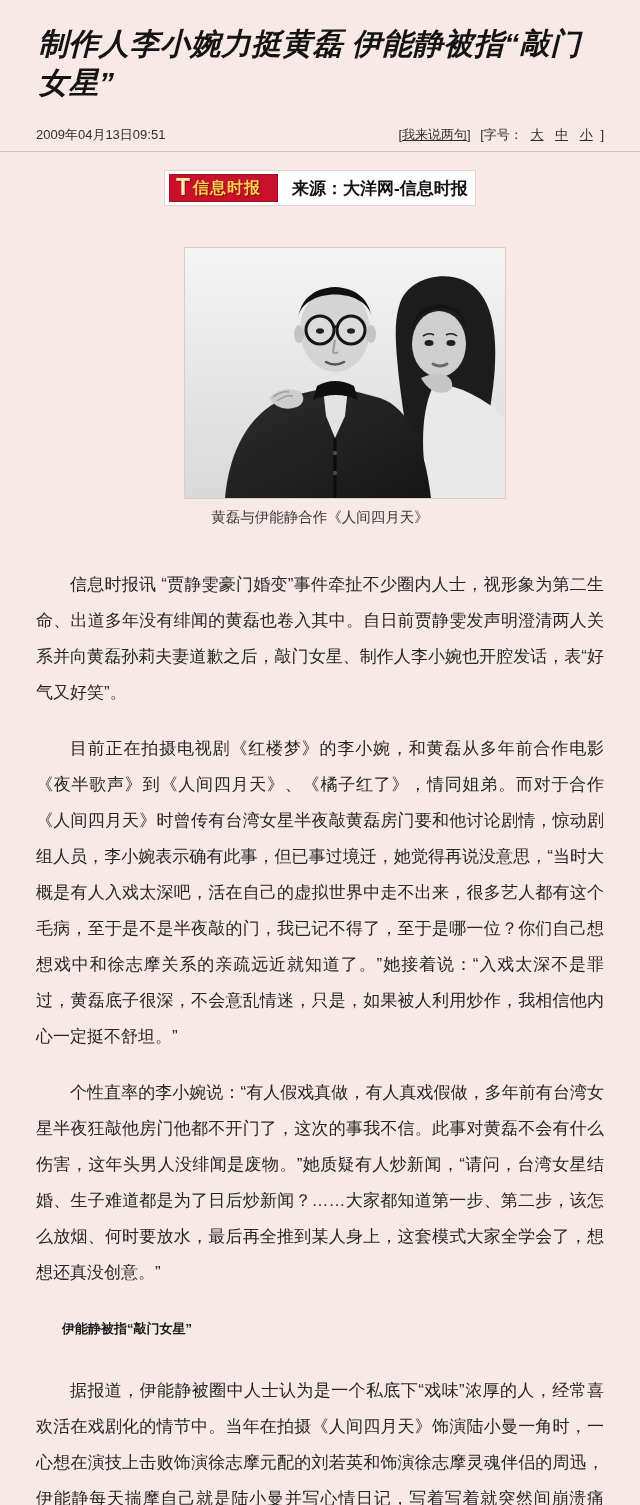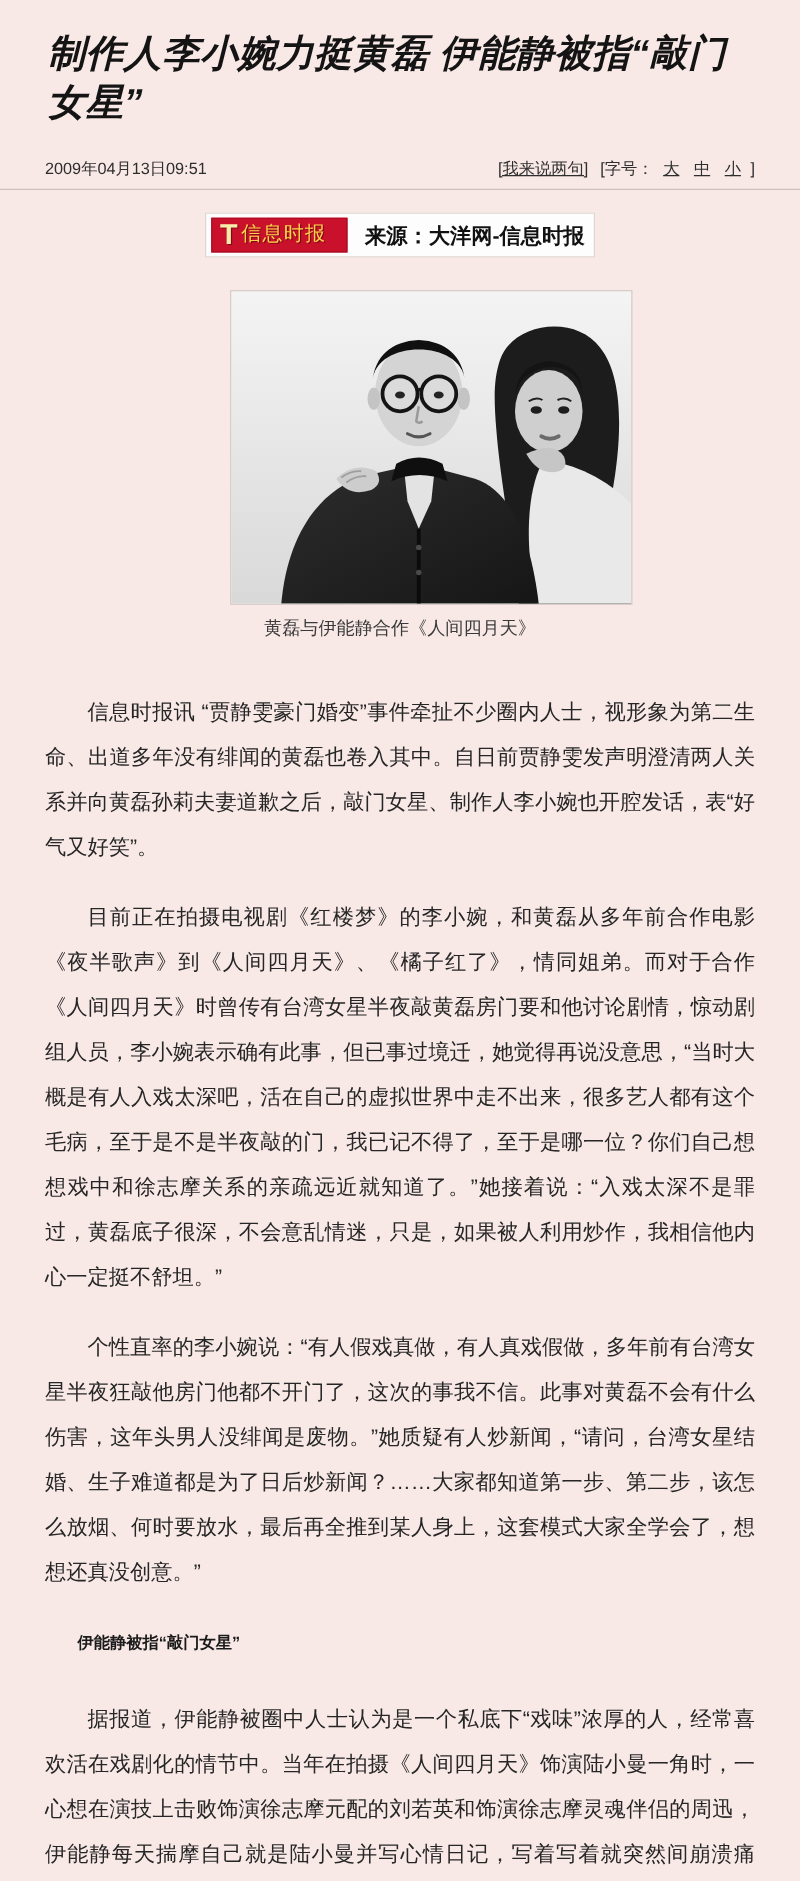--- a/index.html
+++ b/index.html
@@ -62,34 +62,34 @@
   .logo-t {
     color: #f8ecaa;
     font-weight: 900;
     font-size: 23px;
     line-height: 1;
     margin-right: 3px;
     text-shadow: 1px 1px 0 #7e0a1a;
   }
   .logo-name {
     color: #ffd24a;
-    font-weight: 400;
+    font-weight: 700;
     font-size: 16px;
     letter-spacing: 1px;
     line-height: 1.1;
     text-shadow: 1px 1px 0 #7e0a1a;
   }
   .source-text {
     font-weight: bold;
     font-size: 17px;
     color: #111;
     white-space: nowrap;
   }
 
-  figure.photo-block { margin: 26px auto 0; width: 272px; text-align: center; }
+  figure.photo-block { margin: 41px auto 0; width: 272px; text-align: center; }
   .photo-frame {
     width: 320px; height: 250px;
     background: #e8e8e8;
     border: 1px solid #d9cdc8;
     overflow: hidden;
   }
   figcaption {
     margin-top: 9px;
     font-size: 14.5px;
     color: #3a3a3a;

